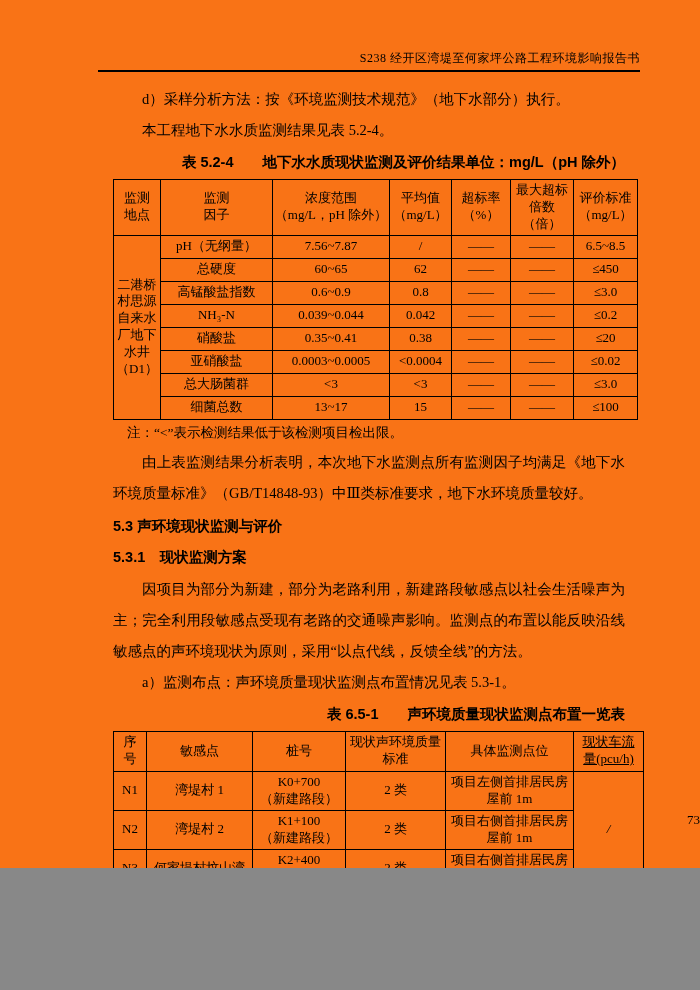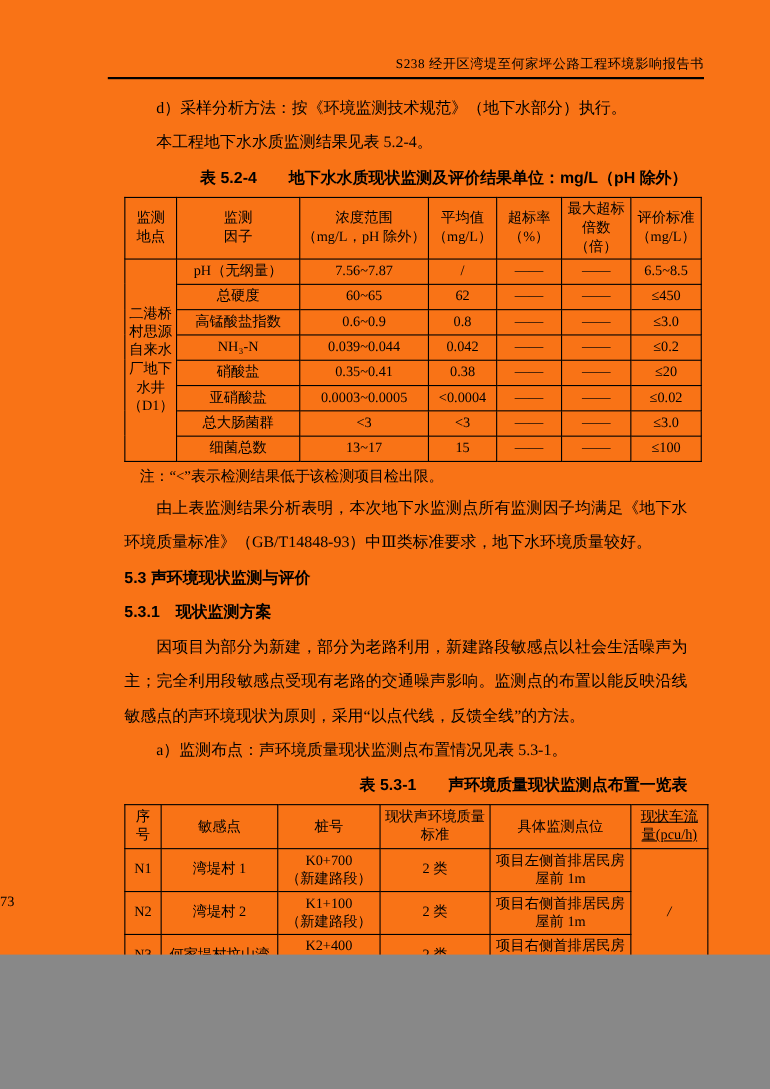--- a/index.html
+++ b/index.html
@@ -43,21 +43,21 @@
   .t531 .hrow th { height: 40px; }
   .t531 .drow td { height: 39px; }
   .note-line {
     font-weight: normal; font-size: 13.5px; line-height: 20px;
     margin: 3px 0 4px 14px;
   }
   .underlined { text-decoration: underline; }
   .slash { font-style: italic; }
   .page-num {
     position: absolute; bottom: 40px; left: 0; width: 100%;
-    text-align: left; font-size: 13px;
+    text-align: right; font-size: 13px;
   }
 </style>
 </head>
 <body>
 
 <div class="page">
 
   <div class="running-head">S238 经开区湾堤至何家坪公路工程环境影响报告书</div>
 
   <div class="content">
@@ -172,21 +172,21 @@
     <div class="note-line">注：“&lt;”表示检测结果低于该检测项目检出限。</div>
 
     <p class="body-para">由上表监测结果分析表明，本次地下水监测点所有监测因子均满足《地下水环境质量标准》（GB/T14848-93）中Ⅲ类标准要求，地下水环境质量较好。</p>
 
     <div class="heading">5.3 声环境现状监测与评价</div>
     <div class="heading">5.3.1　现状监测方案</div>
 
     <p class="body-para">因项目为部分为新建，部分为老路利用，新建路段敏感点以社会生活噪声为主；完全利用段敏感点受现有老路的交通噪声影响。监测点的布置以能反映沿线敏感点的声环境现状为原则，采用“以点代线，反馈全线”的方法。</p>
     <p class="body-para">a）监测布点：声环境质量现状监测点布置情况见表 5.3-1。</p>
 
-    <div class="caption">表 5.3-1　　声环境质量现状监测点布置一览表</div>
+    <div class="caption">表 6.5-1　　声环境质量现状监测点布置一览表</div>
 
     <table class="t531">
       <colgroup>
         <col style="width:33px">
           <col style="width:106px">
           <col style="width:93px">
         <col style="width:100px">
           <col style="width:128px">
           <col style="width:70px">
       </colgroup>

